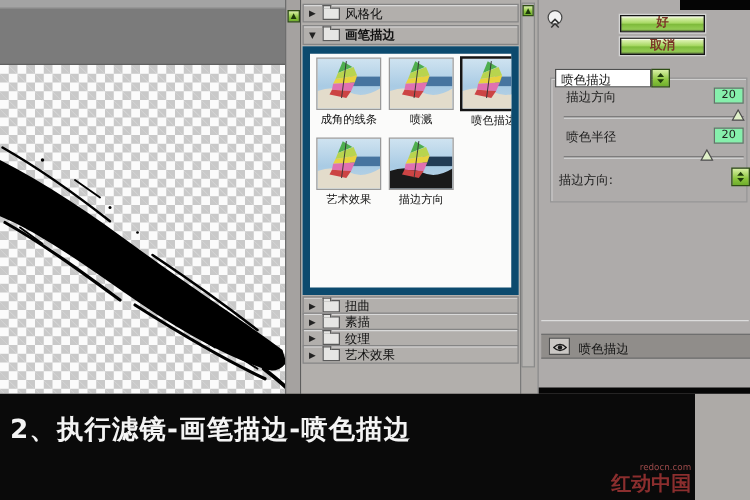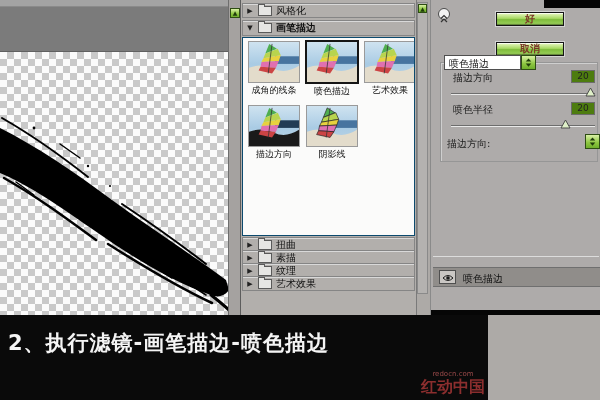--- a/index.html
+++ b/index.html
@@ -23,21 +23,21 @@
     background:linear-gradient(180deg,#d9f0a5,#8cc63f 60%,#6fae2c);color:#1e3a0b;font-size:6px;line-height:8px;text-align:center;}
   
   .panel{position:absolute;left:241px;top:0;width:176px;height:315px;background:#b2afac;border-right:1px solid #7a7a7a;box-sizing:border-box;}
   .cat-row{position:absolute;left:1px;right:1px;height:15px;background:#b2afac;
     border:1px solid #858585;box-shadow:inset 0 1px 0 #d9d9d9;box-sizing:border-box;
     display:flex;align-items:center;gap:4px;padding:0 3px;font-size:10px;color:#111;}
   .cat-arrow{font-size:7px;color:#222;width:8px;text-align:center;}
   .folder{width:12px;height:8px;background:#e6e6e4;border:1px solid #5a5a5a;position:relative;flex:0 0 auto;}
   .folder::before{content:"";position:absolute;left:-1px;top:-3px;width:5px;height:2px;background:#e6e6e4;border:1px solid #5a5a5a;border-bottom:none;}
   .cat-label{white-space:nowrap;}
-  .thumb-area{position:absolute;left:1px;right:1px;top:37px;height:199px;background:#fbfbfa;border:1px solid #0c4a6e;box-sizing:border-box;overflow:hidden;}
+  .thumb-area{position:absolute;left:1px;right:1px;top:37px;height:199px;background:#fbfbfa;border:6px solid #0c4a6e;box-sizing:border-box;overflow:hidden;}
   .thumb-grid{position:absolute;left:4px;top:2px;display:grid;grid-template-columns:repeat(3,58px);grid-auto-rows:64px;}
   .thumb-cell{width:54px;position:relative;cursor:pointer;}
   .thumb-img{width:50px;height:40px;margin:1px;border:1px solid #9a9a9a;box-sizing:content-box;
     background:linear-gradient(180deg,#cfe3f0,#a9cbe4 55%,#bcd4e4);position:relative;overflow:hidden;}
   .thumb-cell.selected .thumb-img{border:2px solid #151515;margin:0;}
   .thumb-img svg{position:absolute;left:0;top:0;width:100%;height:100%;}
   .thumb-label{display:block;text-align:center;font-size:9px;color:#111;margin-top:1px;white-space:nowrap;}
   .v-dark .ground{fill:#1a1a1a;} .v-dark .sea{fill:#223c55;}
   .v-ink .sail polygon{stroke:#222;stroke-width:0.7;}
   
@@ -51,37 +51,37 @@
     box-shadow:inset 0 1px 0 rgba(255,255,255,.75),inset 0 -1px 1px rgba(0,0,0,.4);
     font-size:10px;font-weight:bold;color:#7c3528;text-align:center;line-height:12px;cursor:pointer;}
   .groupbox{position:absolute;left:9px;top:62px;width:158px;height:100px;border:1px solid #969696;
     box-shadow:1px 1px 0 #cfcfcf inset;box-sizing:border-box;}
   .dd-field{position:absolute;background:#fff;border:1px solid #4f4f4f;box-sizing:border-box;
     font-size:10px;color:#111;padding:1px 0 0 4px;white-space:nowrap;overflow:hidden;}
   .dd-btn{position:absolute;box-sizing:border-box;border:1px solid #2e4d14;cursor:pointer;
     background:linear-gradient(180deg,#d9f0a5,#8cc63f 60%,#6fae2c);}
   .dd-btn svg{position:absolute;left:1px;top:1px;}
   .ctl-label{position:absolute;font-size:10px;color:#1c1c1c;white-space:nowrap;}
-  .val-box{position:absolute;width:24px;height:13px;background:#4d7c0f;border:1px solid #6b6b6b;
+  .val-box{position:absolute;width:24px;height:13px;background:#86efac;border:1px solid #6b6b6b;
     box-sizing:border-box;font-size:9px;color:#222;text-align:center;line-height:11px;}
   .slider{position:absolute;width:144px;height:12px;}
   .slider .track{position:absolute;left:0;right:0;top:7px;height:1px;background:#6d6d6d;border-bottom:1px solid #e9e9e9;}
   .slider .slider-thumb{position:absolute;top:1px;width:11px;height:10px;}
   .sep-line{position:absolute;left:2px;top:256px;width:166px;height:1px;background:#dcdcdc;}
   .applied-row{position:absolute;left:2px;top:267px;width:168px;height:20px;background:#908d8a;
     border-top:1px solid #6f6f6f;border-bottom:1px solid #6f6f6f;box-sizing:border-box;}
   .eye-btn{position:absolute;left:6px;top:2px;width:17px;height:14px;background:#cac7c4;
     border:1px solid #4f4f4f;box-sizing:border-box;cursor:pointer;}
   .eye-btn svg{position:absolute;left:2px;top:3px;}
   .applied-label{position:absolute;left:30px;top:4px;font-size:10px;color:#101010;white-space:nowrap;}
   .black-bottom{position:absolute;left:0;top:310px;width:170px;height:5px;background:#060606;}
   
-  .bottombar{position:absolute;left:0;top:315px;width:488px;height:85px;background:#0a0a0a;}
+  .bottombar{position:absolute;left:0;top:315px;width:556px;height:85px;background:#0a0a0a;}
   .caption{position:absolute;left:8px;top:14px;font-size:21px;font-weight:bold;color:#f4f4f4;letter-spacing:1px;white-space:nowrap;}
-  .watermark{position:absolute;right:3px;bottom:5px;text-align:center;line-height:1;}
+  .watermark{position:absolute;right:3px;bottom:5px;text-align:right;line-height:1;}
   .wm1{display:block;font-size:7px;color:#9a4a4a;}
   .wm2{display:block;font-size:16px;font-weight:bold;color:#8b2e2e;margin-top:1px;}
 </style>
 </head>
 <body>
 
 <div id="app">
 
   <div class="preview">
     <div class="preview-topstrip"></div>
@@ -146,20 +146,37 @@
           <polygon points="17,12 30,7 33,14 15,17" fill="#b8d44e"></polygon>
           <polygon points="15,17 33,14 31,20 13,21" fill="#e8d23e"></polygon>
           <polygon points="13,21 31,20 28,27 12,26" fill="#e070b0"></polygon>
           <polygon points="12,26 28,27 24,33 10,30" fill="#cc4444"></polygon>
           <line x1="24" y1="2" x2="20" y2="33" stroke="#333" stroke-width="0.8"></line>
         </g>
       </svg>
     </div>
     <span class="thumb-label">成角的线条</span>
   </div>
+          <div class="thumb-cell v-light">
+    <div class="thumb-img">
+      <svg viewBox="0 0 52 42" preserveAspectRatio="none">
+        <rect class="sea" x="27" y="15" width="25" height="8" fill="#47749f"></rect>
+        <path class="ground" d="M0,27 Q14,22 26,28 T52,25 L52,42 L0,42 Z" fill="#e3dccb"></path>
+        <g class="sail">
+          <polygon points="21,2 29,7 17,12" fill="#4fae4f"></polygon>
+          <polygon points="17,12 30,7 33,14 15,17" fill="#b8d44e"></polygon>
+          <polygon points="15,17 33,14 31,20 13,21" fill="#e8d23e"></polygon>
+          <polygon points="13,21 31,20 28,27 12,26" fill="#e070b0"></polygon>
+          <polygon points="12,26 28,27 24,33 10,30" fill="#cc4444"></polygon>
+          <line x1="24" y1="2" x2="20" y2="33" stroke="#333" stroke-width="0.8"></line>
+        </g>
+      </svg>
+    </div>
+    <span class="thumb-label">喷溅</span>
+  </div>
           <div class="thumb-cell v-light selected">
     <div class="thumb-img">
       <svg viewBox="0 0 52 42" preserveAspectRatio="none">
         <rect class="sea" x="27" y="15" width="25" height="8" fill="#47749f"></rect>
         <path class="ground" d="M0,27 Q14,22 26,28 T52,25 L52,42 L0,42 Z" fill="#e3dccb"></path>
         <g class="sail">
           <polygon points="21,2 29,7 17,12" fill="#4fae4f"></polygon>
           <polygon points="17,12 30,7 33,14 15,17" fill="#b8d44e"></polygon>
           <polygon points="15,17 33,14 31,20 13,21" fill="#e8d23e"></polygon>
           <polygon points="13,21 31,20 28,27 12,26" fill="#e070b0"></polygon>
@@ -196,37 +213,20 @@
           <polygon points="21,2 29,7 17,12" fill="#4fae4f"></polygon>
           <polygon points="17,12 30,7 33,14 15,17" fill="#b8d44e"></polygon>
           <polygon points="15,17 33,14 31,20 13,21" fill="#e8d23e"></polygon>
           <polygon points="13,21 31,20 28,27 12,26" fill="#e070b0"></polygon>
           <polygon points="12,26 28,27 24,33 10,30" fill="#cc4444"></polygon>
           <line x1="24" y1="2" x2="20" y2="33" stroke="#333" stroke-width="0.8"></line>
         </g>
       </svg>
     </div>
     <span class="thumb-label">描边方向</span>
-  </div>
-          <div class="thumb-cell v-ink">
-    <div class="thumb-img">
-      <svg viewBox="0 0 52 42" preserveAspectRatio="none">
-        <rect class="sea" x="27" y="15" width="25" height="8" fill="#47749f"></rect>
-        <path class="ground" d="M0,27 Q14,22 26,28 T52,25 L52,42 L0,42 Z" fill="#e3dccb"></path>
-        <g class="sail">
-          <polygon points="21,2 29,7 17,12" fill="#4fae4f"></polygon>
-          <polygon points="17,12 30,7 33,14 15,17" fill="#b8d44e"></polygon>
-          <polygon points="15,17 33,14 31,20 13,21" fill="#e8d23e"></polygon>
-          <polygon points="13,21 31,20 28,27 12,26" fill="#e070b0"></polygon>
-          <polygon points="12,26 28,27 24,33 10,30" fill="#cc4444"></polygon>
-          <line x1="24" y1="2" x2="20" y2="33" stroke="#333" stroke-width="0.8"></line>
-        </g>
-      </svg>
-    </div>
-    <span class="thumb-label">阴影线</span>
   </div>
         </div>
     </div>
 
     <div class="cat-row" style="top:237px;">
       <span class="cat-arrow">▶</span>
       <span class="folder"></span>
       <span class="cat-label">扭曲</span>
     </div>
     <div class="cat-row" style="top:250px;">
@@ -254,21 +254,21 @@
     <div class="black-corner"></div>
 
     <div class="collapse-btn">
       <svg width="10" height="10" viewBox="0 0 10 10">
         <polyline points="2,4.5 5,1.5 8,4.5" fill="none" stroke="#333" stroke-width="1.2"></polyline>
         <polyline points="2,8 5,5 8,8" fill="none" stroke="#333" stroke-width="1.2"></polyline>
       </svg>
     </div>
 
     <div class="push-btn" style="top:12px;">好</div>
-    <div class="push-btn" style="top:42px;">取消</div>
+    <div class="push-btn" style="top:30px;">取消</div>
 
     <div class="groupbox"></div>
 
     <div class="dd-field" style="left:13px;top:55px;width:77px;height:15px;">喷色描边</div>
     <div class="dd-btn" style="left:90px;top:55px;width:15px;height:15px;">
       <svg width="11" height="11" viewBox="0 0 12 12">
         <polygon points="3,5 9,5 6,1.5" fill="#203c0c"></polygon>
         <polygon points="3,7 9,7 6,10.5" fill="#203c0c"></polygon>
       </svg>
     </div>

